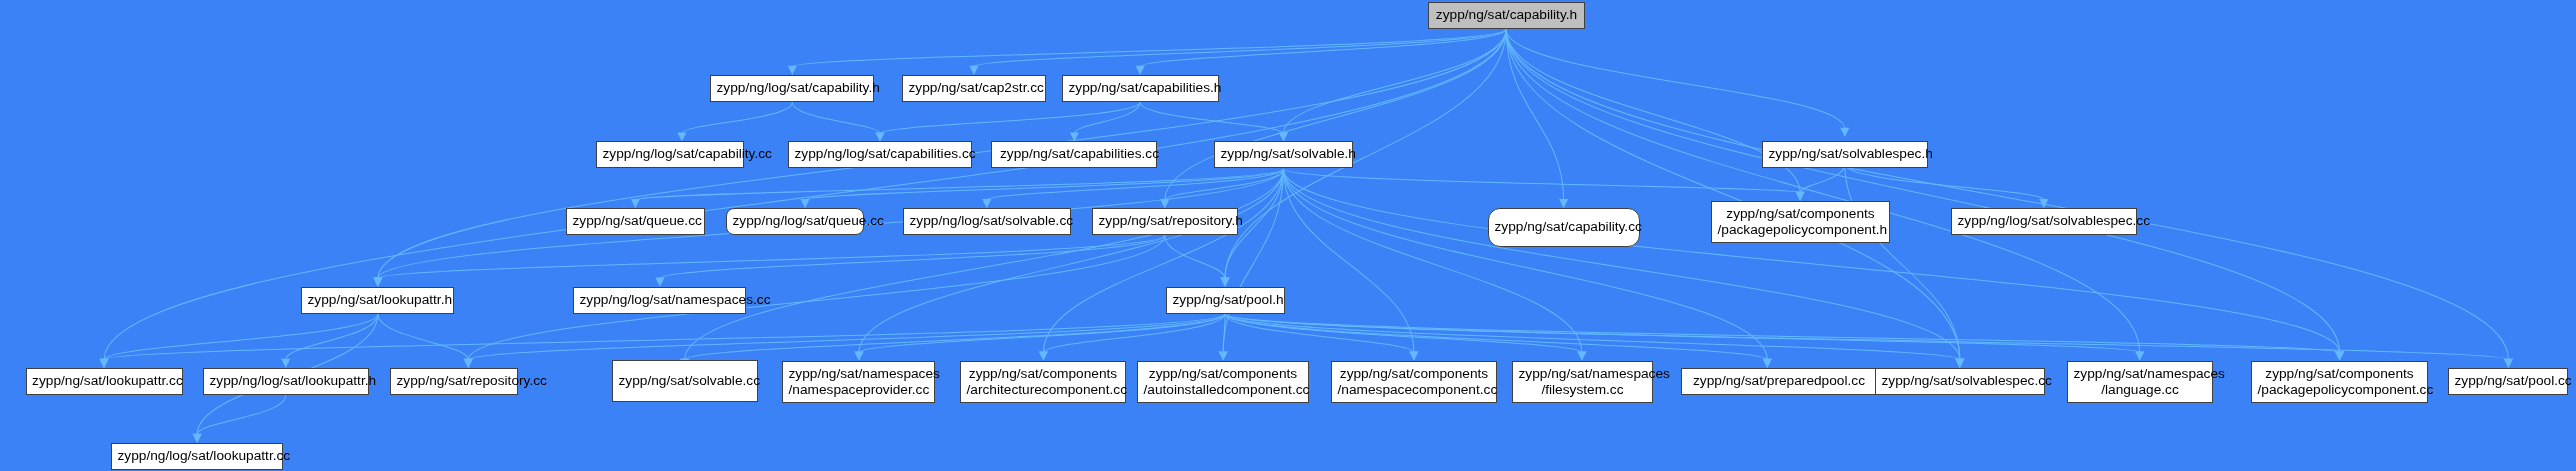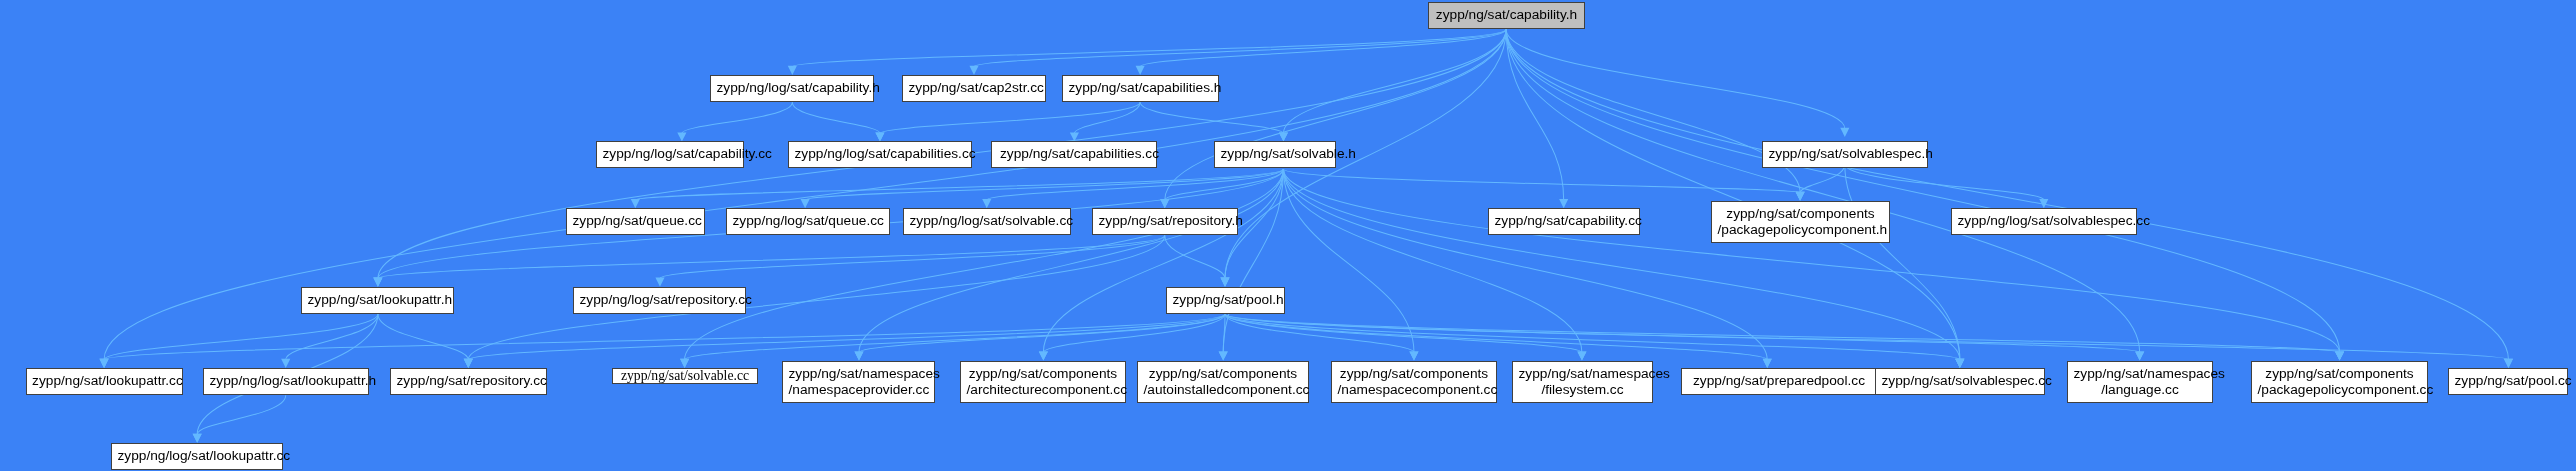--- a/index.html
+++ b/index.html
@@ -164,37 +164,37 @@
       <polygon points="216,485 211,475 221,475" fill="#63b8ff"></polygon>
     </svg>
   <div id="nodes-layer">
       <div class="node root" style="left: 1428px; top: 1.8px; width: 157px; height: 27px;"><span>zypp/ng/sat/capability.h</span></div>
       <div class="node" style="left: 710px; top: 75px; width: 164px; height: 27px;"><span>zypp/ng/log/sat/capability.h</span></div>
       <div class="node" style="left: 902px; top: 75px; width: 144px; height: 27px;"><span>zypp/ng/sat/cap2str.cc</span></div>
       <div class="node" style="left: 1062px; top: 75px; width: 157px; height: 27px;"><span>zypp/ng/sat/capabilities.h</span></div>
       <div class="node" style="left: 596px; top: 141px; width: 148px; height: 27px;"><span>zypp/ng/log/sat/capability.cc</span></div>
       <div class="node" style="left: 788px; top: 141px; width: 184px; height: 27px;"><span>zypp/ng/log/sat/capabilities.cc</span></div>
       <div class="node" style="left: 991px; top: 141px; width: 166px; height: 27px; padding-left: 8px;"><span>zypp/ng/sat/capabilities.cc</span></div>
-      <div class="node" style="left: 1214px; top: 141px; width: 122px; height: 27px;"><span>zypp/ng/sat/solvable.h</span></div>
+      <div class="node" style="left: 1214px; top: 141px; width: 139px; height: 27px;"><span>zypp/ng/sat/solvable.h</span></div>
       <div class="node" style="left: 1762px; top: 141px; width: 166px; height: 27px;"><span>zypp/ng/sat/solvablespec.h</span></div>
       <div class="node" style="left: 566px; top: 208px; width: 139px; height: 27px;"><span>zypp/ng/sat/queue.cc</span></div>
-      <div class="node" style="left: 726px; top: 208px; width: 164px; height: 27px;"><span>zypp/ng/log/sat/queue.cc</span></div>
+      <div class="node" style="left: 726px; top: 208px; width: 138px; height: 27px; border-radius: 8px;"><span>zypp/ng/log/sat/queue.cc</span></div>
       <div class="node" style="left: 903px; top: 208px; width: 168px; height: 27px;"><span>zypp/ng/log/sat/solvable.cc</span></div>
       <div class="node" style="left: 1092px; top: 208px; width: 146px; height: 27px;"><span>zypp/ng/sat/repository.h</span></div>
-      <div class="node" style="left: 1488px; top: 208px; width: 152px; height: 27px;"><span>zypp/ng/sat/capability.cc</span></div>
+      <div class="node" style="left: 1488px; top: 208px; width: 152px; height: 39px; border-radius: 12px;"><span>zypp/ng/sat/capability.cc</span></div>
       <div class="node" style="left: 1711px; top: 201px; width: 179px; height: 42px;"><span>zypp/ng/sat/components
 /packagepolicycomponent.h</span></div>
       <div class="node" style="left: 1951px; top: 208px; width: 186px; height: 27px;"><span>zypp/ng/log/sat/solvablespec.cc</span></div>
       <div class="node" style="left: 301px; top: 287px; width: 153px; height: 27px;"><span>zypp/ng/sat/lookupattr.h</span></div>
-      <div class="node" style="left: 573px; top: 287px; width: 173px; height: 27px;"><span>zypp/ng/log/sat/repository.cc</span></div>
+      <div class="node" style="left: 573px; top: 287px; width: 173px; height: 27px;"><span>zypp/ng/log/sat/namespaces.cc</span></div>
       <div class="node" style="left: 1166px; top: 287px; width: 119px; height: 27px;"><span>zypp/ng/sat/pool.h</span></div>
       <div class="node" style="left: 25.6px; top: 368px; width: 157px; height: 27px;"><span>zypp/ng/sat/lookupattr.cc</span></div>
       <div class="node" style="left: 203px; top: 368px; width: 166px; height: 27px;"><span>zypp/ng/log/sat/lookupattr.h</span></div>
-      <div class="node" style="left: 390px; top: 368px; width: 157px; height: 27px;"><span>zypp/ng/sat/repository.cc</span></div>
-      <div class="node" style="left: 612px; top: 368px; width: 146px; height: 16px; font-family: Liberation Serif, serif;"><span>zypp/ng/sat/solvable.cc</span></div>
+      <div class="node" style="left: 390px; top: 368px; width: 128px; height: 27px;"><span>zypp/ng/sat/repository.cc</span></div>
+      <div class="node" style="left: 612px; top: 360px; width: 146px; height: 42px;"><span>zypp/ng/sat/solvable.cc</span></div>
       <div class="node" style="left: 782px; top: 361px; width: 153px; height: 42px;"><span>zypp/ng/sat/namespaces
 /namespaceprovider.cc</span></div>
       <div class="node" style="left: 960px; top: 361px; width: 166px; height: 42px;"><span>zypp/ng/sat/components
 /architecturecomponent.cc</span></div>
       <div class="node" style="left: 1137px; top: 361px; width: 172px; height: 42px;"><span>zypp/ng/sat/components
 /autoinstalledcomponent.cc</span></div>
       <div class="node" style="left: 1331px; top: 361px; width: 166px; height: 42px;"><span>zypp/ng/sat/components
 /namespacecomponent.cc</span></div>
       <div class="node" style="left: 1512px; top: 361px; width: 141px; height: 42px;"><span>zypp/ng/sat/namespaces
 /filesystem.cc</span></div>

